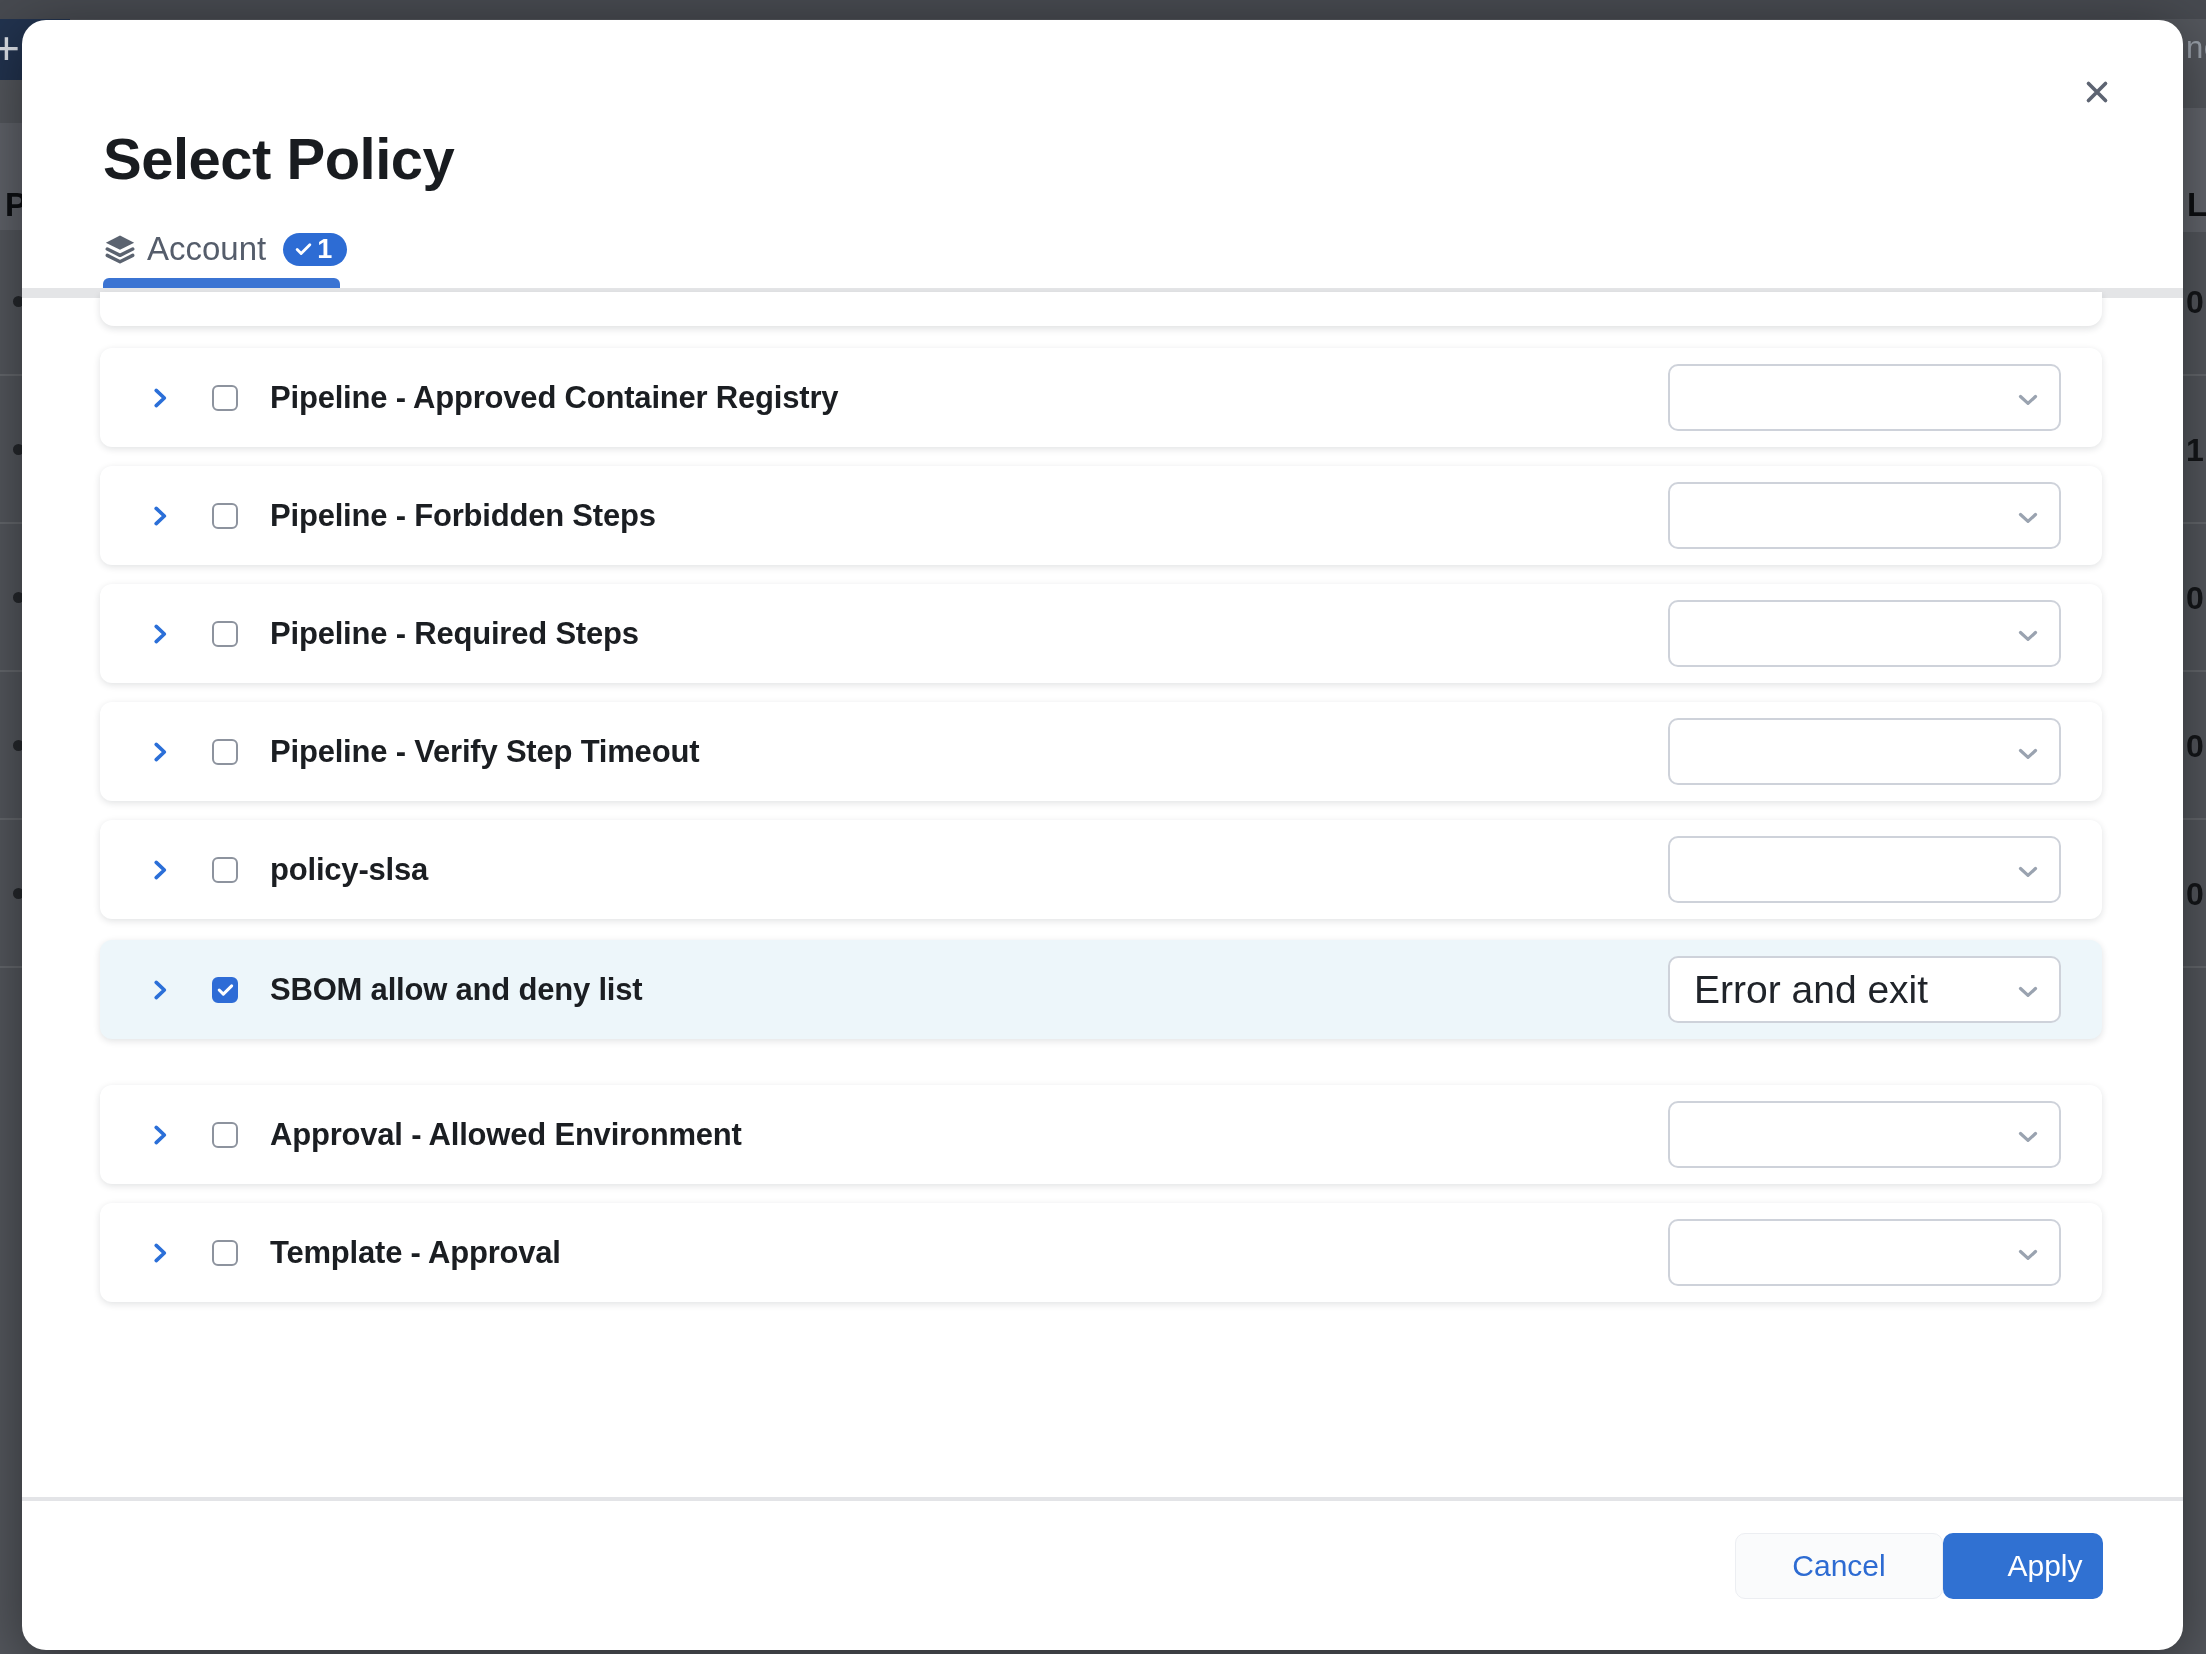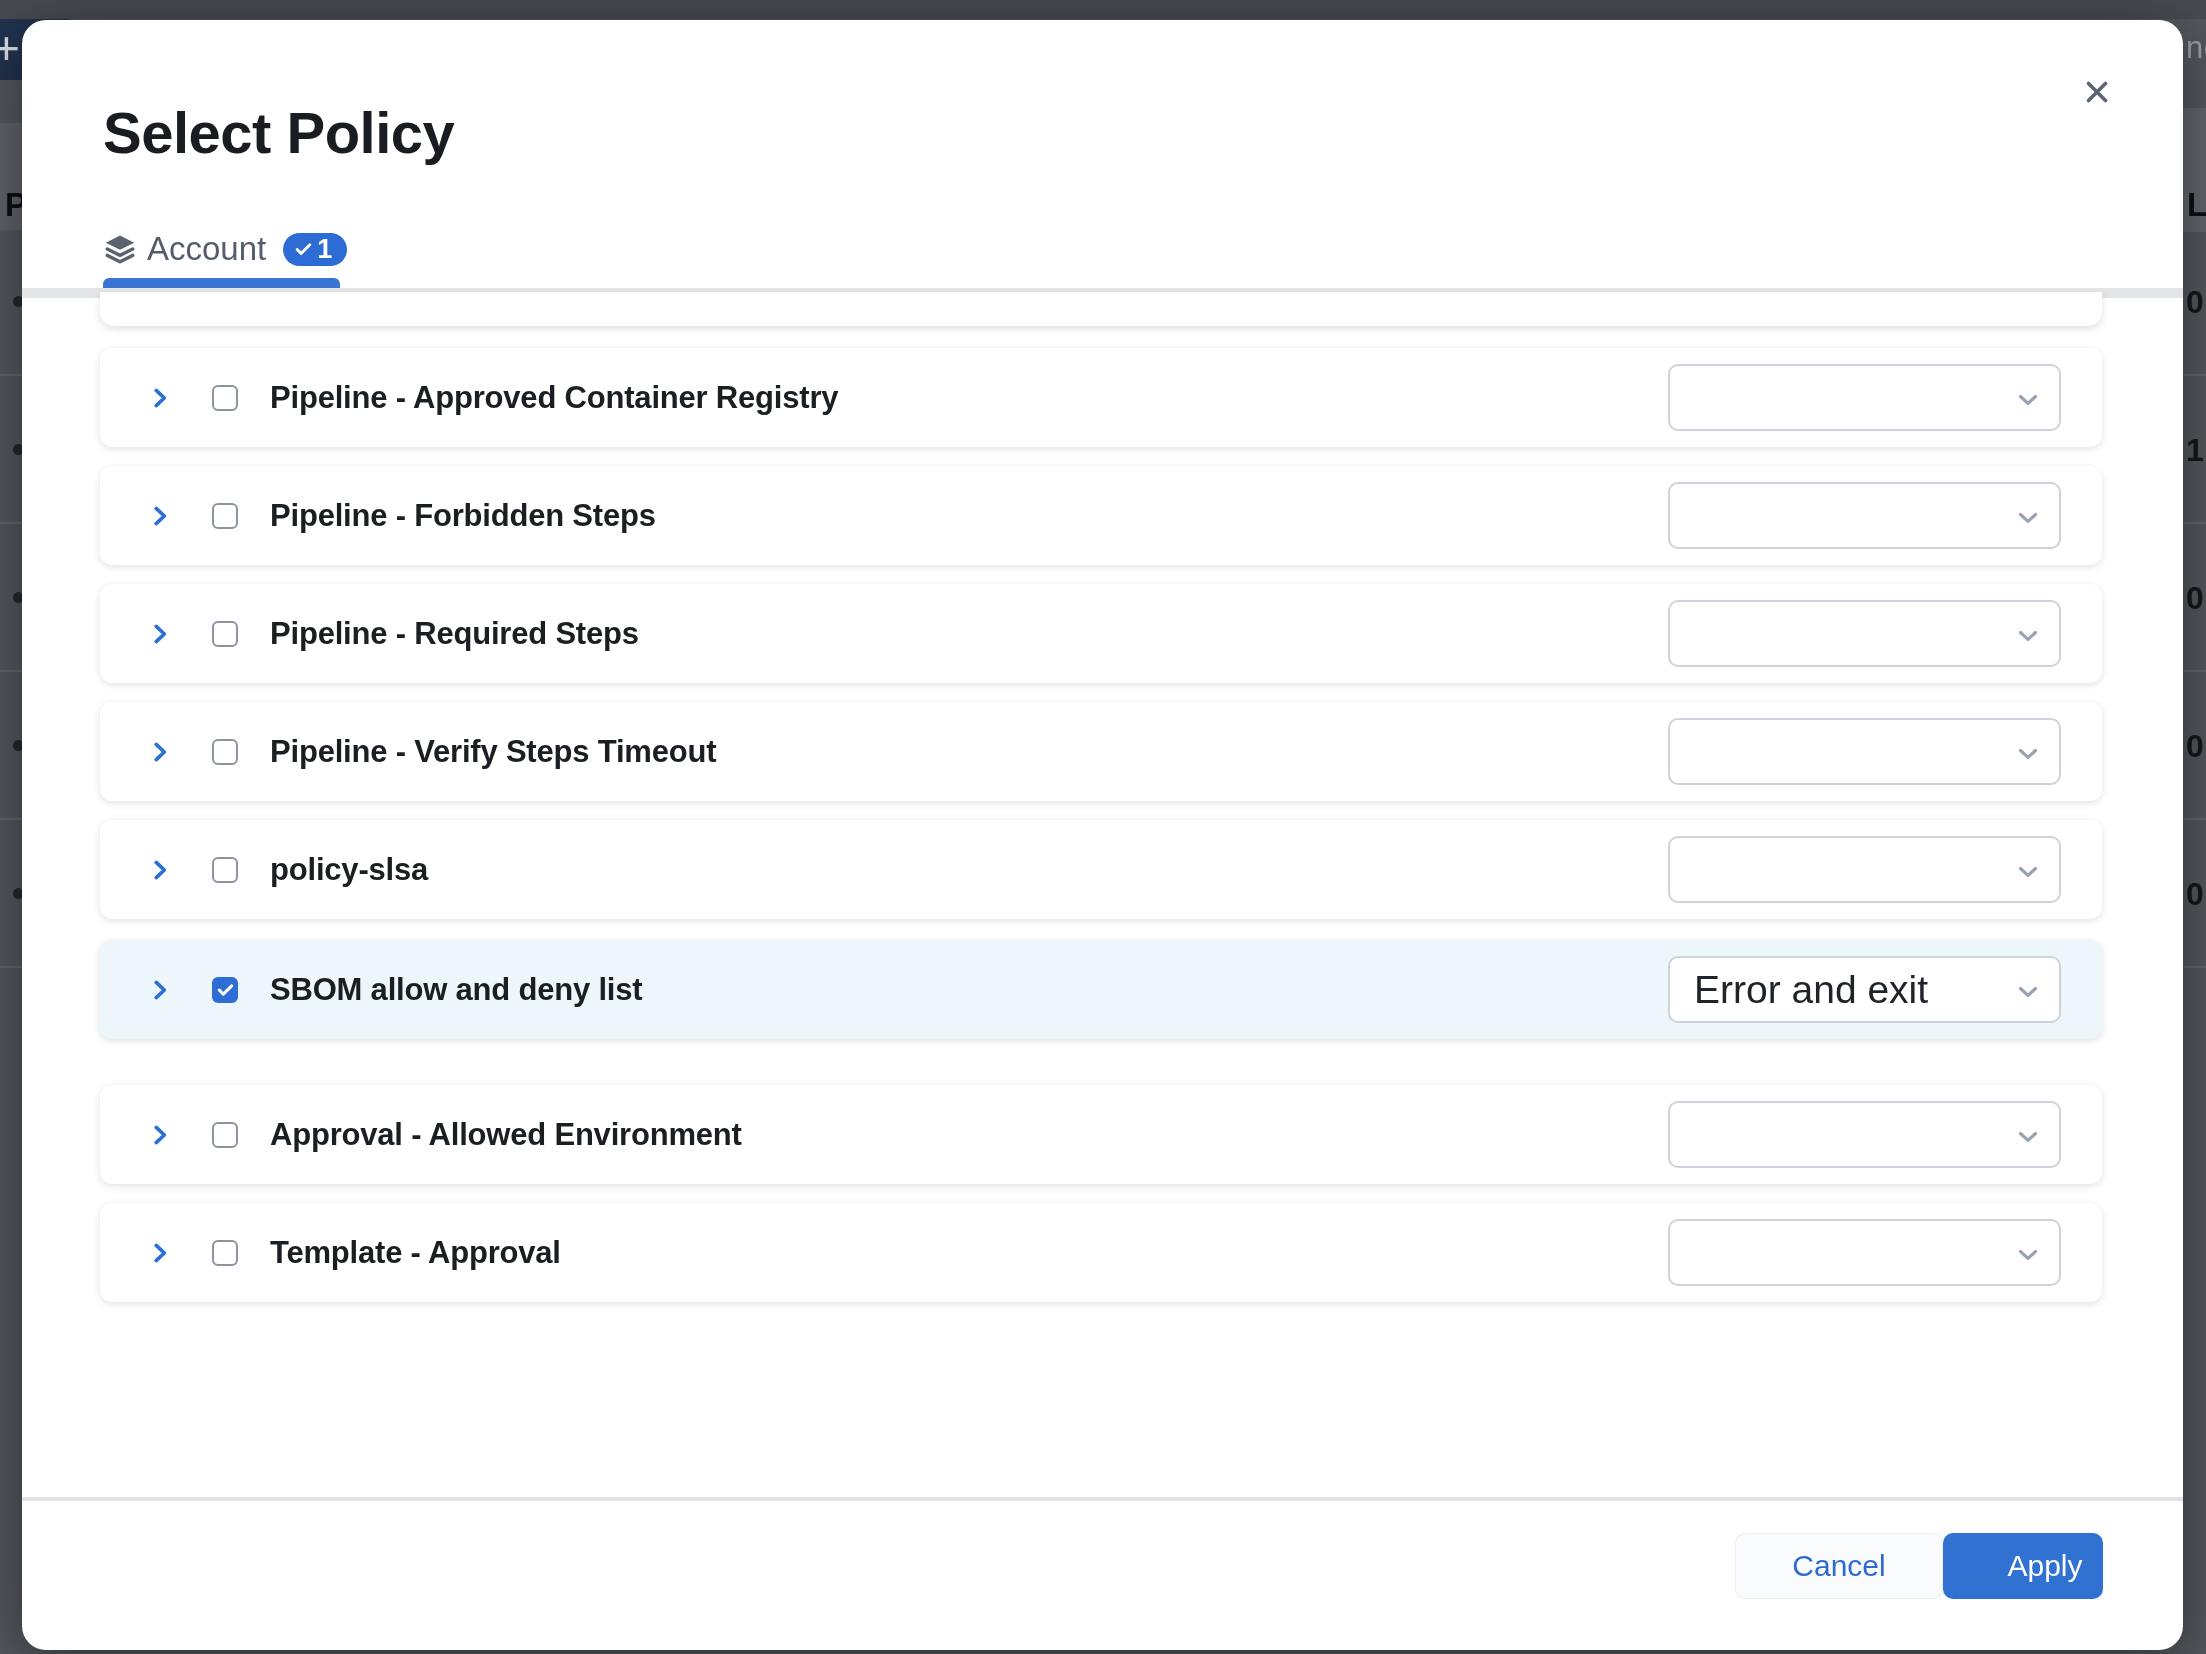--- a/index.html
+++ b/index.html
@@ -38,21 +38,21 @@
   .bg-num { position:absolute; left:36px; font-size:32px; font-weight:700; color:#141619; }
 
   
   .modal {
     position:absolute; left:22px; top:20px; width:2161px; height:1630px;
     background:#ffffff; border-radius:24px;
     box-shadow:0 12px 60px rgba(0,0,0,0.45);
     overflow:hidden;
   }
   .modal-title {
-    position:absolute; left:81px; top:79px;
+    position:absolute; left:81px; top:105px;
     font-size:58px; font-weight:700; color:#191c20; letter-spacing:-0.5px;
   }
   .close-btn {
     position:absolute; left:2050px; top:47px; width:50px; height:50px;
     background:transparent; border:none; cursor:pointer;
     display:flex; align-items:center; justify-content:center;
   }
 
   
   .tab {
@@ -267,21 +267,21 @@
 
   <div class="row" style="top: 682px;">
     <span class="chev">
       <svg width="26" height="28" viewBox="0 0 24 24" fill="none" stroke="#2b6fd8" stroke-width="3.4" stroke-linecap="round" stroke-linejoin="round">
         <polyline points="8.5 5 16 12 8.5 19"></polyline>
       </svg>
     </span>
     <span class="cb">
       
     </span>
-    <span class="row-label">Pipeline - Verify Steps Timeout</span>
+    <span class="row-label">Pipeline - Verify Step Timeout</span>
     <div class="select" hidden="">
       <span class="select-value"></span>
       <span class="select-chev">
         <svg width="30" height="30" viewBox="0 0 24 24" fill="none" stroke="#9aa3b0" stroke-width="2.6" stroke-linecap="round" stroke-linejoin="round">
           <polyline points="6 10 12 15.5 18 10"></polyline>
         </svg>
       </span>
     </div>
   </div>
 

